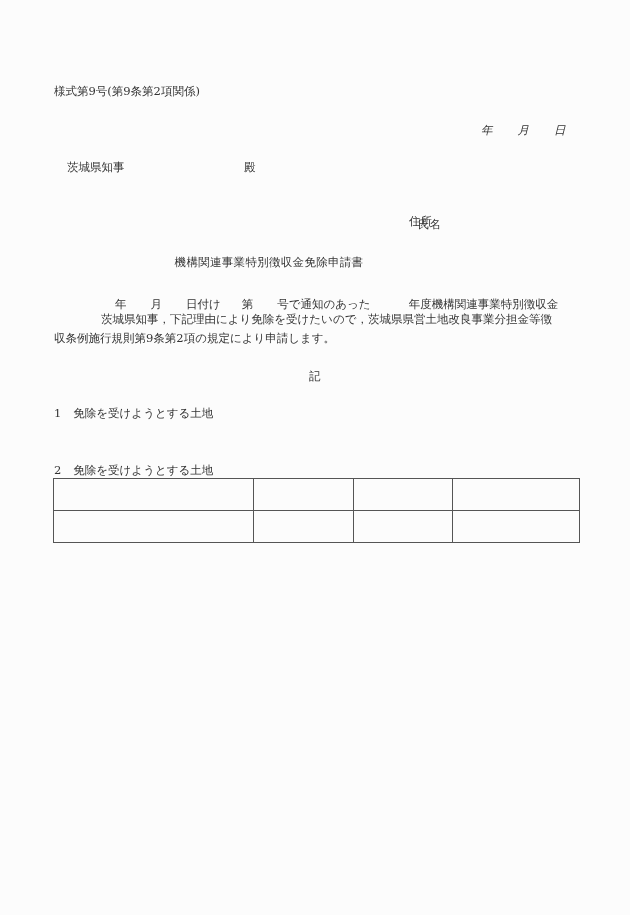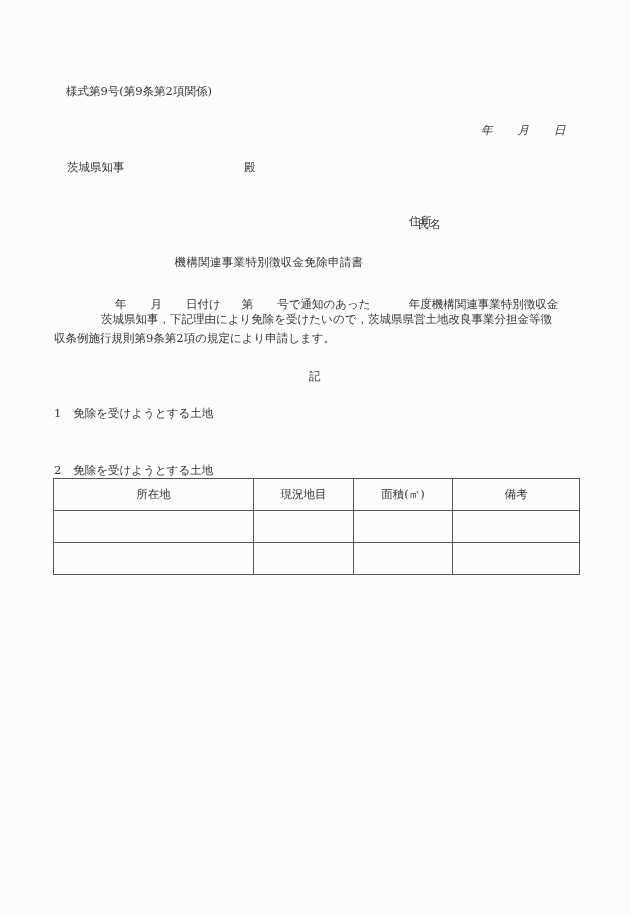--- a/index.html
+++ b/index.html
@@ -10,21 +10,21 @@
     body {
       width: 630px;
       height: 915px;
       position: relative;
       overflow: hidden;
       font-family: "DejaVu Serif", "Liberation Serif", serif;
       color: #333;
       font-size: 11.5px;
     }
     .abs { position: absolute; white-space: nowrap; }
-    .form-no { left: 54px; top: 84px; margin-left: 12px; }
+    .form-no { left: 54px; top: 84px; }
     .date-line { left: 481px; top: 123px; font-style: italic; }
     .date-line span { display: inline-block; }
     .addressee { left: 67px; top: 160px; }
     .dono { left: 244px; top: 160px; }
     .addr-label { left: 409px; top: 214px; }
     .name-label { left: 418px; top: 217px; }
     .title { left: 0; width: 538px; text-align: center; top: 255px; letter-spacing: 0.3px; }
     .body-line { left: 54px; top: 0; }
     .l1 { top: 297px; }
     .l2 { top: 312px; }
@@ -94,26 +94,20 @@
 </div>
 
 <table class="land">
   <colgroup>
     <col class="c1">
       <col class="c2">
       <col class="c3">
       <col class="c4">
   </colgroup>
   <tbody>
-      <tr>
-    <th>所在地</th>
-    <th>現況地目</th>
-    <th>面積(㎡)</th>
-    <th>備考</th>
-  </tr>
   <tr>
     <td></td>
     <td></td>
     <td></td>
     <td></td>
   </tr>
   <tr>
     <td></td>
     <td></td>
     <td></td>

